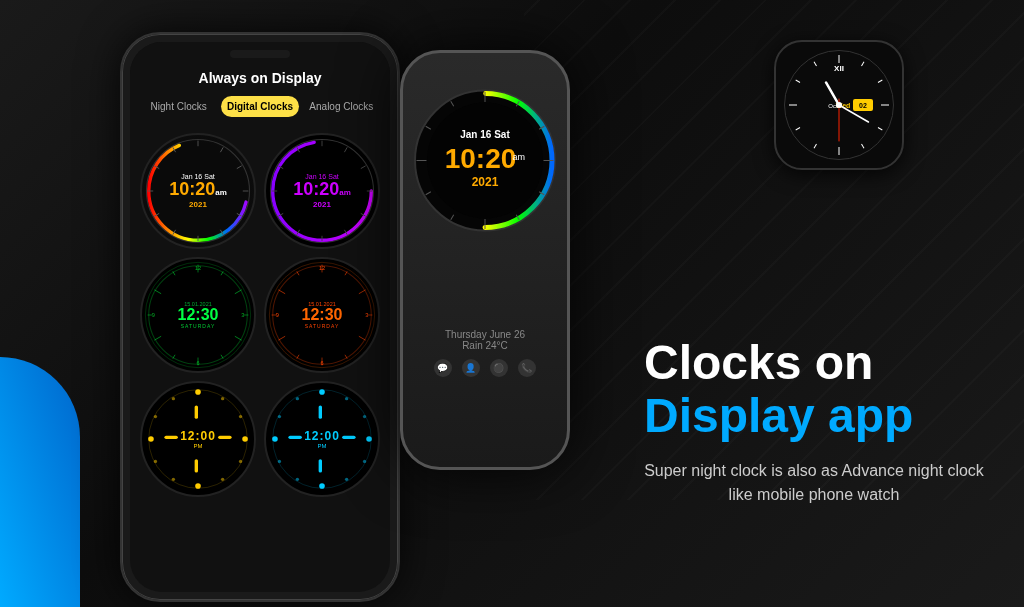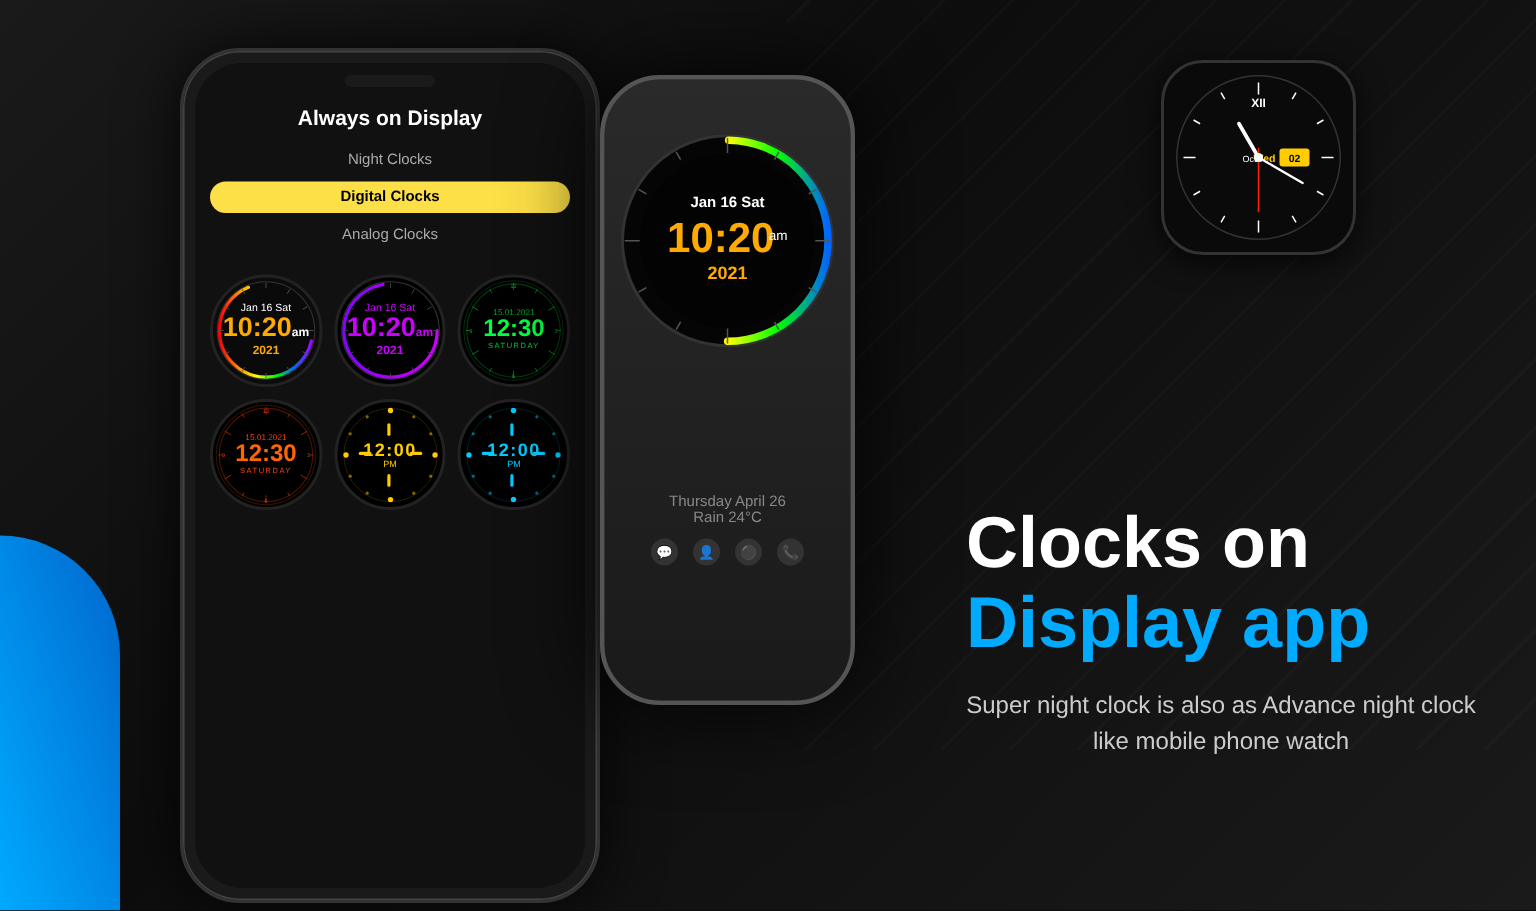--- a/index.html
+++ b/index.html
@@ -104,42 +104,41 @@
       font-weight: 600;
       padding: 28px 10px 10px;
       background: #111;
     }
 
     .tab-bar {
       display: flex;
       background: #111;
       padding: 0 10px 8px;
       gap: 4px;
-      flex-direction: column;
     }
 
     .tab {
       flex: 1;
       text-align: center;
       font-size: 10px;
       padding: 5px 4px;
       border-radius: 16px;
       color: #aaa;
       cursor: pointer;
     }
 
     .tab.active {
       background: #fde047;
       color: #000;
       font-weight: bold;
     }
 
     .clocks-grid {
       display: grid;
-      grid-template-columns: 1fr 1fr 1fr;
+      grid-template-columns: 1fr 1fr;
       gap: 8px;
       padding: 8px 10px;
       background: #111;
     }
 
     .clock-item {
       width: 100%;
       aspect-ratio: 1;
       border-radius: 50%;
       background: #000;
@@ -515,21 +514,21 @@
         <text x="72.5" y="50" text-anchor="middle" fill="#ffffff" font-size="10" font-weight="bold">Jan 16 Sat</text>
 
         <text x="68" y="80" text-anchor="middle" fill="#ffaa00" font-size="28" font-weight="900">10:20</text>
         <text x="100" y="72" text-anchor="start" fill="#ffffff" font-size="9">am</text>
 
         <text x="72.5" y="98" text-anchor="middle" fill="#ffaa00" font-size="12" font-weight="bold">2021</text>
       </svg>
     </div>
 
     <div style="position:absolute;bottom:90px;left:0;right:0;text-align:center;">
-      <div style="font-size:10px;color:#888;">Thursday April 26</div>
+      <div style="font-size:10px;color:#888;">Thursday June 26</div>
       <div style="font-size:10px;color:#888;">Rain 24°C</div>
 
       <div style="display:flex;justify-content:center;gap:10px;margin-top:8px;">
         <div style="width:18px;height:18px;border-radius:50%;background:#333;display:flex;align-items:center;justify-content:center;font-size:9px;color:#aaa;">💬</div>
         <div style="width:18px;height:18px;border-radius:50%;background:#333;display:flex;align-items:center;justify-content:center;font-size:9px;color:#aaa;">👤</div>
         <div style="width:18px;height:18px;border-radius:50%;background:#333;display:flex;align-items:center;justify-content:center;font-size:9px;color:#aaa;">⚫</div>
         <div style="width:18px;height:18px;border-radius:50%;background:#333;display:flex;align-items:center;justify-content:center;font-size:9px;color:#aaa;">📞</div>
       </div>
     </div>
 

